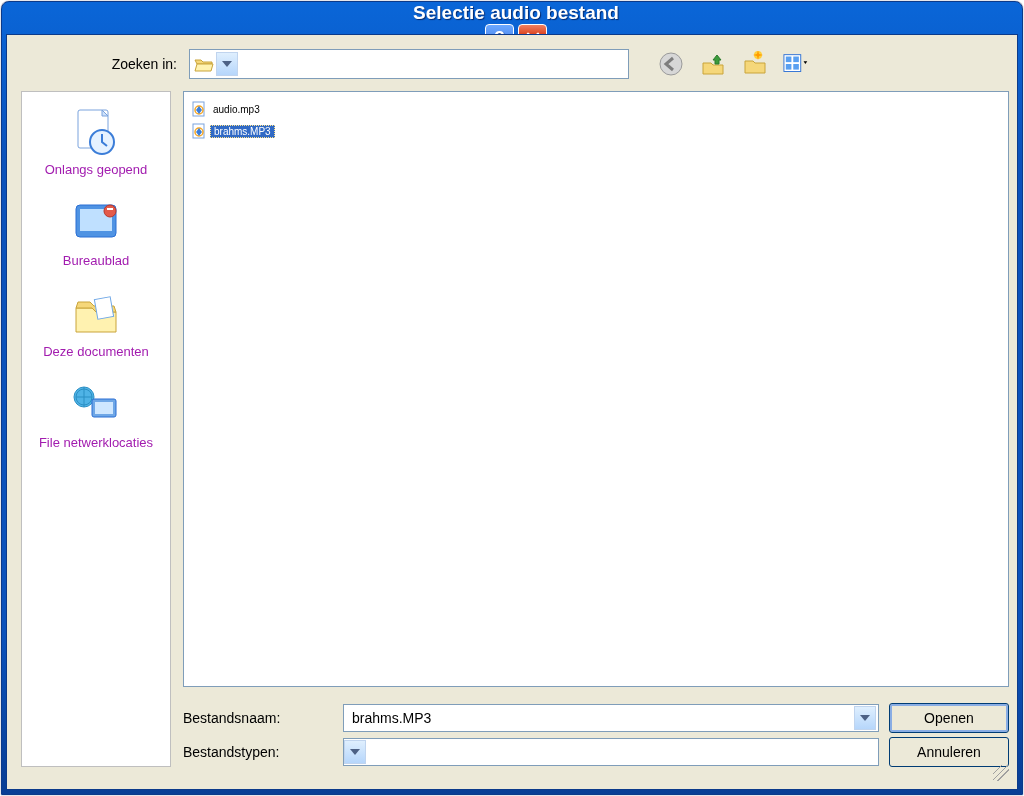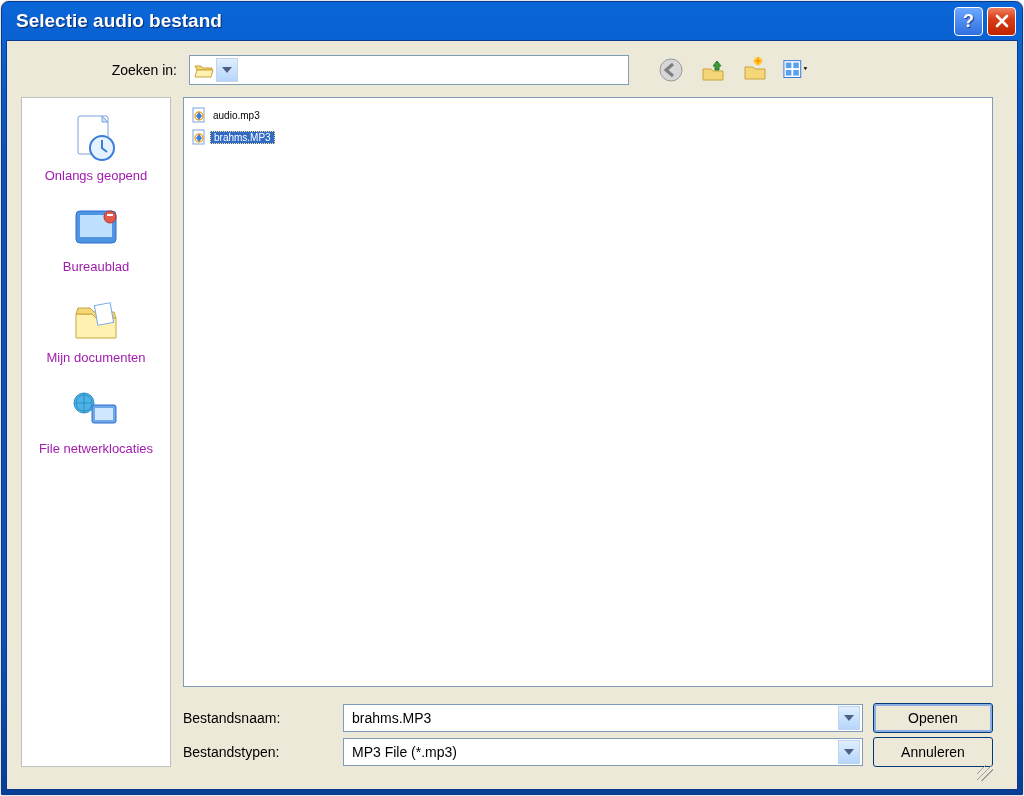--- a/index.html
+++ b/index.html
@@ -14,24 +14,25 @@
     width: 1022px; height: 794px;
     margin: 1px;
     border: 1px solid #0b3a8a;
     background: linear-gradient(#0a66d8, #0b52bb 20%, #0b52bb 80%, #083e95);
     border-radius: 8px 8px 0 0;
     box-shadow: 0 0 1px #003;
     display: flex; flex-direction: column;
   }
   
   .titlebar {
-    height: 38px;
+    height: 32px;
     display: flex; align-items: center; padding: 0 6px 0 14px;
     color: #fff; font-weight: bold; font-size: 19px;
     text-shadow: 1px 1px 1px rgba(0,0,40,.6);
+    flex-direction: column;
   }
   .titlebar .title { flex: 1; }
   .titlebar .btns { display: flex; gap: 4px; }
   .tbtn {
     width: 29px; height: 29px; border-radius: 4px;
     display:flex; align-items:center; justify-content:center;
     border:1px solid #fff;
     cursor:pointer;
   }
   .tbtn.help {
@@ -41,21 +42,21 @@
   .tbtn.close {
     background: linear-gradient(#f08060, #d83c18 40%, #bf2500);
     color:#fff; font-weight:bold; font-size:18px;
   }
   
   .client {
     flex:1; margin: 0 4px 4px 4px;
     background: #ece9d8;
     border:1px solid #0b3a8a;
     display:flex; flex-direction:column;
-    padding: 14px 24px 8px 14px;
+    padding: 14px 8px 8px 14px;
   }
   
   .toprow {
     display:flex; align-items:center; gap:8px;
     padding-bottom:12px; padding-left:40px;
   }
   .toprow .lbl { color:#000; font-size:14px; width:120px; text-align:right; padding-right:4px;}
   .combo {
     flex:0 0 440px; display:flex; align-items:center;
     background:#fff; border:1px solid #7f9db9; height:30px;
@@ -228,21 +229,21 @@
         </div>
 
         <div class="place">
           <div class="pic">
             <svg width="56" height="52" viewBox="0 0 56 52">
               <path d="M8 20 h16 l4 4 h20 v20 H8 z" fill="#fff2b0" stroke="#c9a43a"></path>
               <path d="M8 20 h16 l4 4 h20 l-2 -6 H26 l-4 -4 H10 z" fill="#f5d77a" stroke="#c9a43a"></path>
               <rect x="28" y="10" width="16" height="20" fill="#fff" stroke="#6fa7e6" transform="rotate(-10 36 20)"></rect>
             </svg>
           </div>
-          <div>Mijn documenten</div>
+          <div>Deze documenten</div>
         </div>
 
 
         <div class="place">
           <div class="pic">
             <svg width="56" height="52" viewBox="0 0 56 52">
               <circle cx="16" cy="18" r="10" fill="#4fb3e6" stroke="#2b8fc4"></circle>
               <path d="M8 18 a8 8 0 0 1 16 0 a8 8 0 0 1 -16 0 M16 8 v20 M8 18 h16" fill="none" stroke="#2b8fc4"></path>
               <rect x="24" y="20" width="24" height="18" rx="2" fill="#6fa7e6" stroke="#2b6fd4"></rect>
               <rect x="27" y="23" width="18" height="12" fill="#cfe7ff"></rect>
@@ -286,21 +287,20 @@
               <div class="v">brahms.MP3</div>
               <div class="drop">
                   <div class="tri-down"></div>
                 </div>
             </div>
             <button class="actbtn default">Openen</button>
           </div>
           <div class="brow">
             <div class="blabel">Bestandstypen:</div>
             <div class="txtcombo">
-              <div class="v">MP3 File (*.mp3)</div>
               <div class="drop">
                   <div class="tri-down"></div>
                 </div>
             </div>
             <button class="actbtn">Annuleren</button>
           </div>
         </div>
       </div>
     </div>
 

